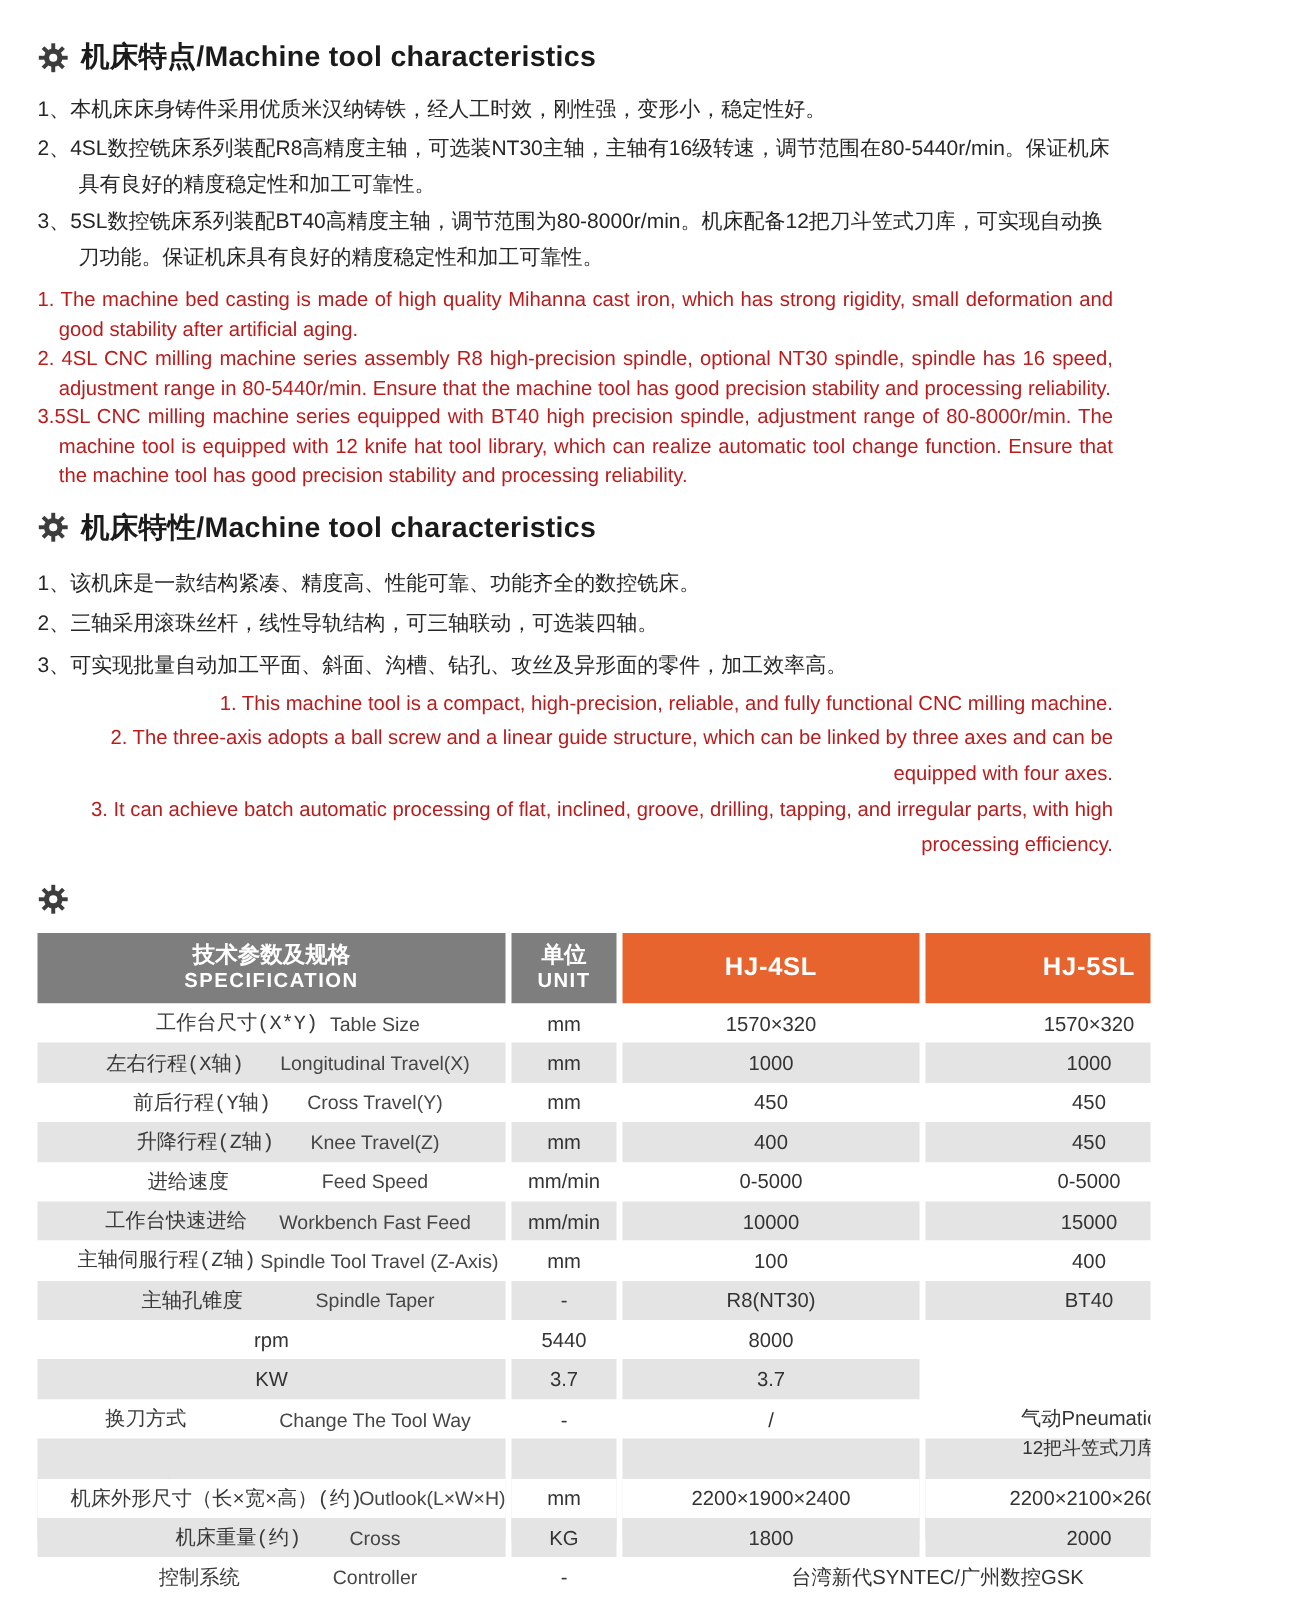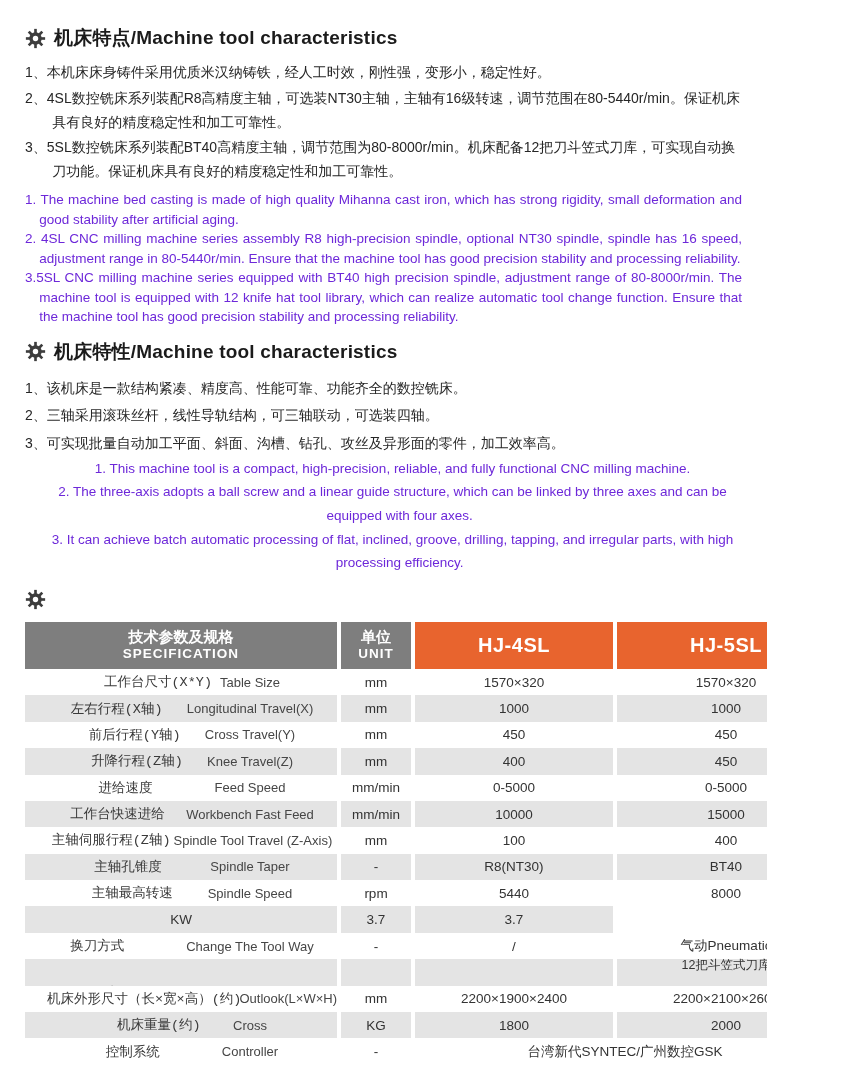--- a/index.html
+++ b/index.html
@@ -12,36 +12,36 @@
   .sec-title{
     display:flex;align-items:center;gap:8px;
     font-size:19px;font-weight:bold;color:#1b1b1b;
     margin:0 0 10px 0;letter-spacing:.2px;
   }
   .gear{display:inline-flex;width:21px;height:21px;flex:0 0 auto;}
   
   .cn-list{list-style:none;margin:0;padding:0;font-size:14px;color:#262626;}
   .cn-list li{padding-left:1.95em;text-indent:-1.95em;line-height:1.7;margin:0 0 2px 0;}
   
-  .en-list{list-style:none;margin:6px 0 0 0;padding:0;font-size:13.5px;color:#6d28d9;}
+  .en-list{list-style:none;margin:6px 0 0 0;padding:0;font-size:13.5px;color:#b91c1c;}
   .en-list li{padding-left:1.05em;text-indent:-1.05em;line-height:1.45;text-align:justify;}
   .sec2{margin-top:12px;}
   .sec2 .cn-list li{line-height:1.95;margin:0;}
   .sec2 .en-list{margin-top:0;}
-  .sec2 .en-list li{line-height:1.75;text-align:center;margin-left:18px;}
+  .sec2 .en-list li{line-height:1.75;text-align:right;margin-left:18px;}
   .sec3{margin-top:14px;}
   .sec3 .sec-title{margin-bottom:12px;}
   
   .tbl{width:810px;}
   .tbl-head{display:grid;grid-template-columns:312px 70px 198px 218px;column-gap:4px;height:47px;}
   .th{display:flex;flex-direction:column;align-items:center;justify-content:center;font-weight:bold;color:#fff;}
   .th-gray{background:#7E7E7E;}
   .th .l1{font-size:15px;line-height:1.25;}
   .th .l2{font-size:13.5px;line-height:1.25;letter-spacing:1px;}
-  .th-orange{background:#E8642E;font-size:20px;letter-spacing:.5px;justify-content:center;}
+  .th-orange{background:#E8642E;font-size:17px;letter-spacing:.5px;justify-content:center;}
   .tr{display:grid;grid-template-columns:312px 70px 198px 218px;column-gap:4px;height:26.4px;}
   .tr.span{grid-template-columns:312px 70px 420px;}
   .tr .td{display:flex;align-items:center;justify-content:center;background:#fff;font-size:13.5px;color:#333;}
   .tr.shade .td{background:#E4E4E4;}
   .td-spec{justify-content:flex-start;padding-left:22px;}
   .td-spec .cn{min-width:113px;font-size:13.5px;color:#3a3a3a;white-space:nowrap;margin-right:3px;font-family:Liberation Mono, monospace;}
   .td-spec .en{font-size:13px;color:#464646;white-space:nowrap;}
   .td-val.stacked{flex-direction:column;line-height:1.05;gap:44px;}
   .val-main{font-size:12.5px;}
   .val-sub{font-size:10px;color:#444;font-family:Liberation Mono, monospace;}
@@ -215,24 +215,20 @@
           <div class="tr shade">
             <div class="td td-spec">
               <div class="cn">主轴孔锥度</div>
               <div class="en">Spindle Taper</div>
             </div>
             <div class="td td-unit">-</div>
             <div class="td td-val">R8(NT30)</div>
             <div class="td td-val">BT40</div>
           </div>
           <div class="tr">
-            <div class="td td-spec">
-              <div class="cn">主轴最高转速</div>
-              <div class="en">Spindle Speed</div>
-            </div>
             <div class="td td-unit">rpm</div>
             <div class="td td-val">5440</div>
             <div class="td td-val">8000</div>
           </div>
           <div class="tr shade">
             <div class="td td-unit">KW</div>
             <div class="td td-val">3.7</div>
             <div class="td td-val">3.7</div>
           </div>
           <div class="tr">

